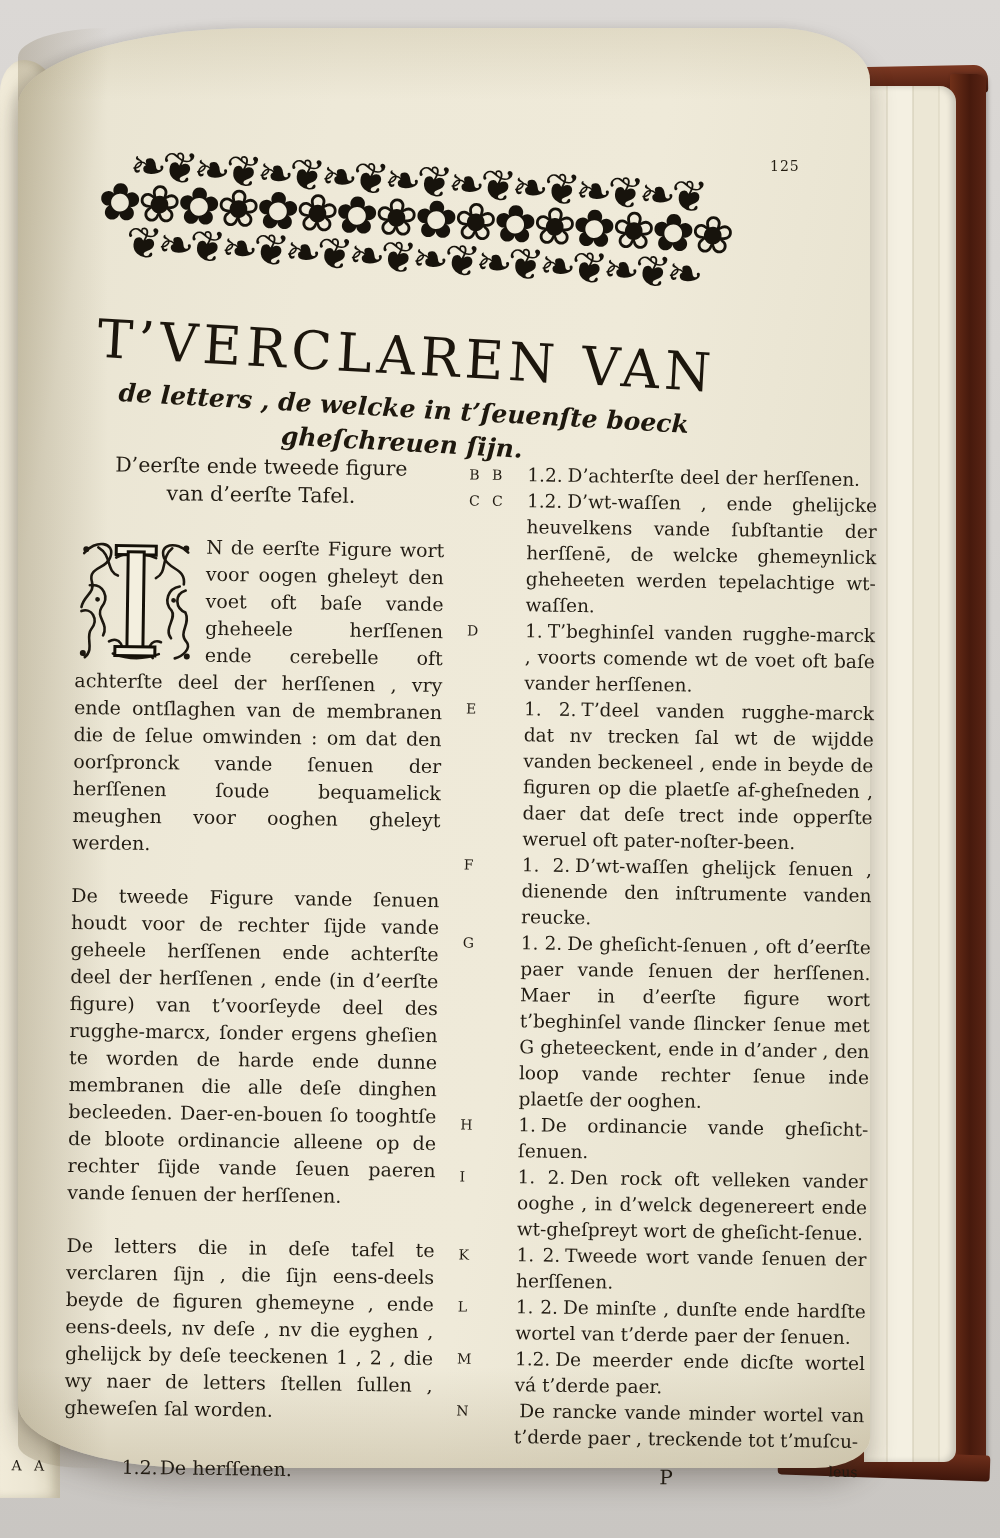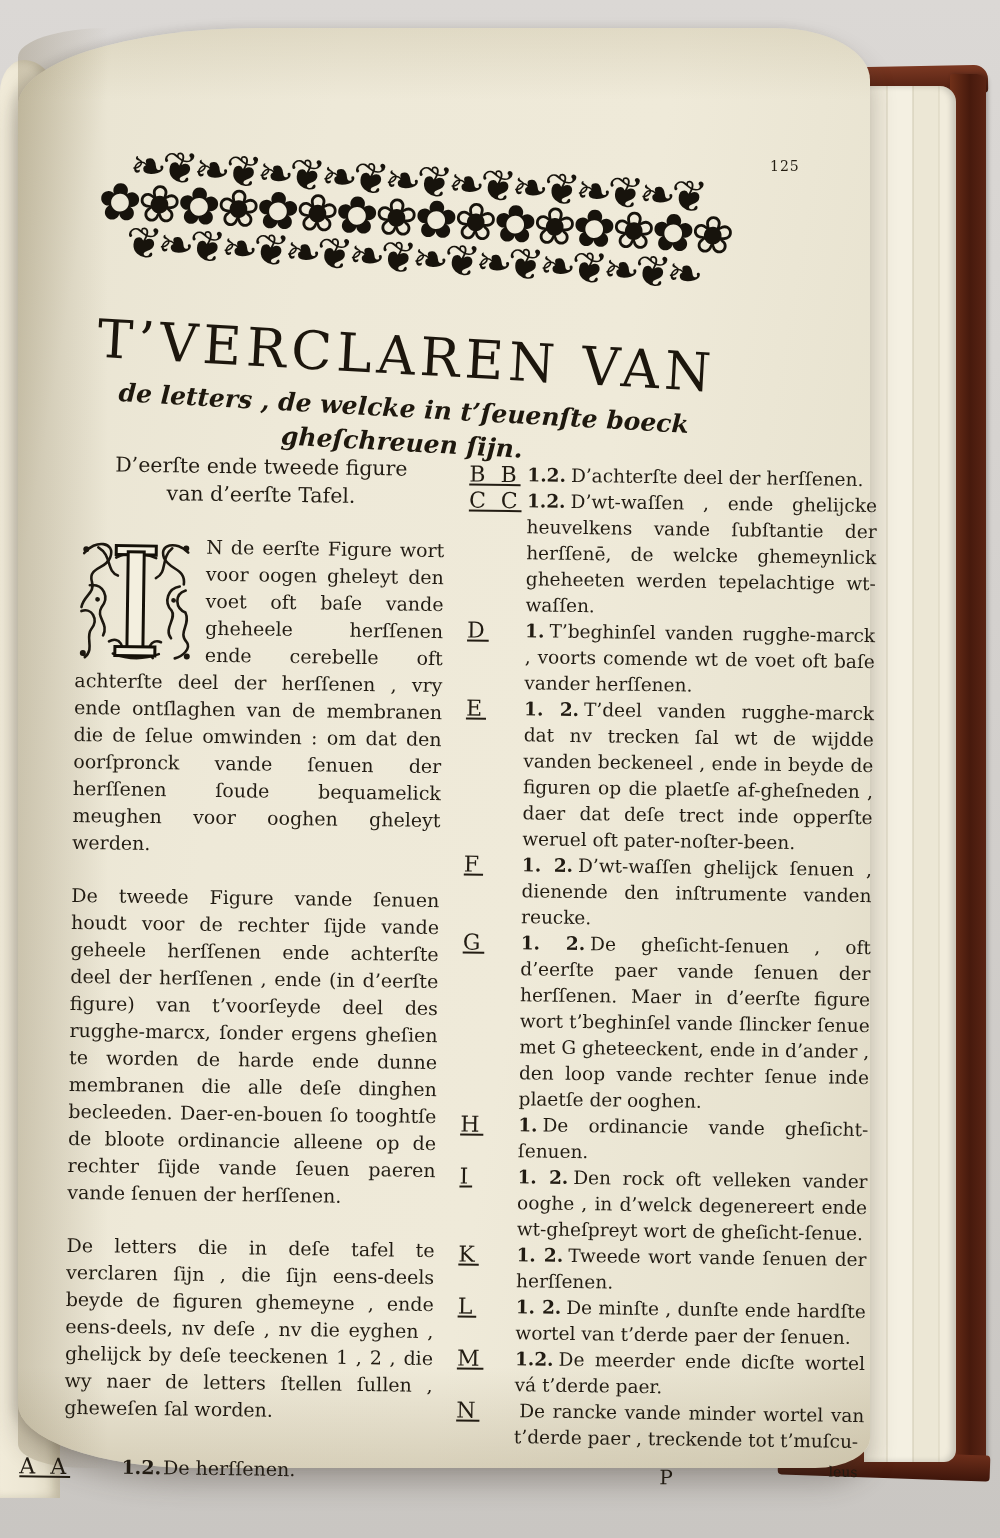--- a/index.html
+++ b/index.html
@@ -61,24 +61,24 @@
     transform:rotate(.8deg);transform-origin:0 0;}
   .col-left{width:368px;font-size:19px;line-height:27px;text-align:justify;}
   .col-right{width:408px;font-size:18.5px;line-height:26px;text-align:justify;padding-top:30px;}
 
   .col-head{margin-top:24px;text-align:center;font-size:20.5px;line-height:28px;}
   .para{margin-top:26px;}
   .para:first-of-type{margin-top:18px;}
   .dropcap{float:left;width:120px;height:126px;margin:5px 10px 2px 0;}
 
   .entry{position:relative;padding-left:58px;}
-  .entry .elabel{position:absolute;left:0;top:0;letter-spacing:4px;font-size:22px;text-decoration:underline;}
-  .entry .enum{margin-right:5px;font-weight:bold;}
+  .entry .elabel{position:absolute;left:0;top:0;letter-spacing:4px;font-size:14px;}
+  .entry .enum{margin-right:5px;}
   .entry-a{margin-top:32px;margin-left:-52px;padding-left:110px;text-align:left;}
-  .entry-a .elabel{left:8px;}
+  .entry-a .elabel{left:0;}
   .entry-a .enum{margin-right:2px;}
 
   .colophon{position:relative;height:34px;margin-top:4px;}
   .colophon .sig{position:absolute;left:204px;top:8px;font-size:20px;}
   .colophon .catch{position:absolute;right:6px;top:0;font-size:14px;}
 </style>
 </head>
 <body>
 
 <div class="scene">

